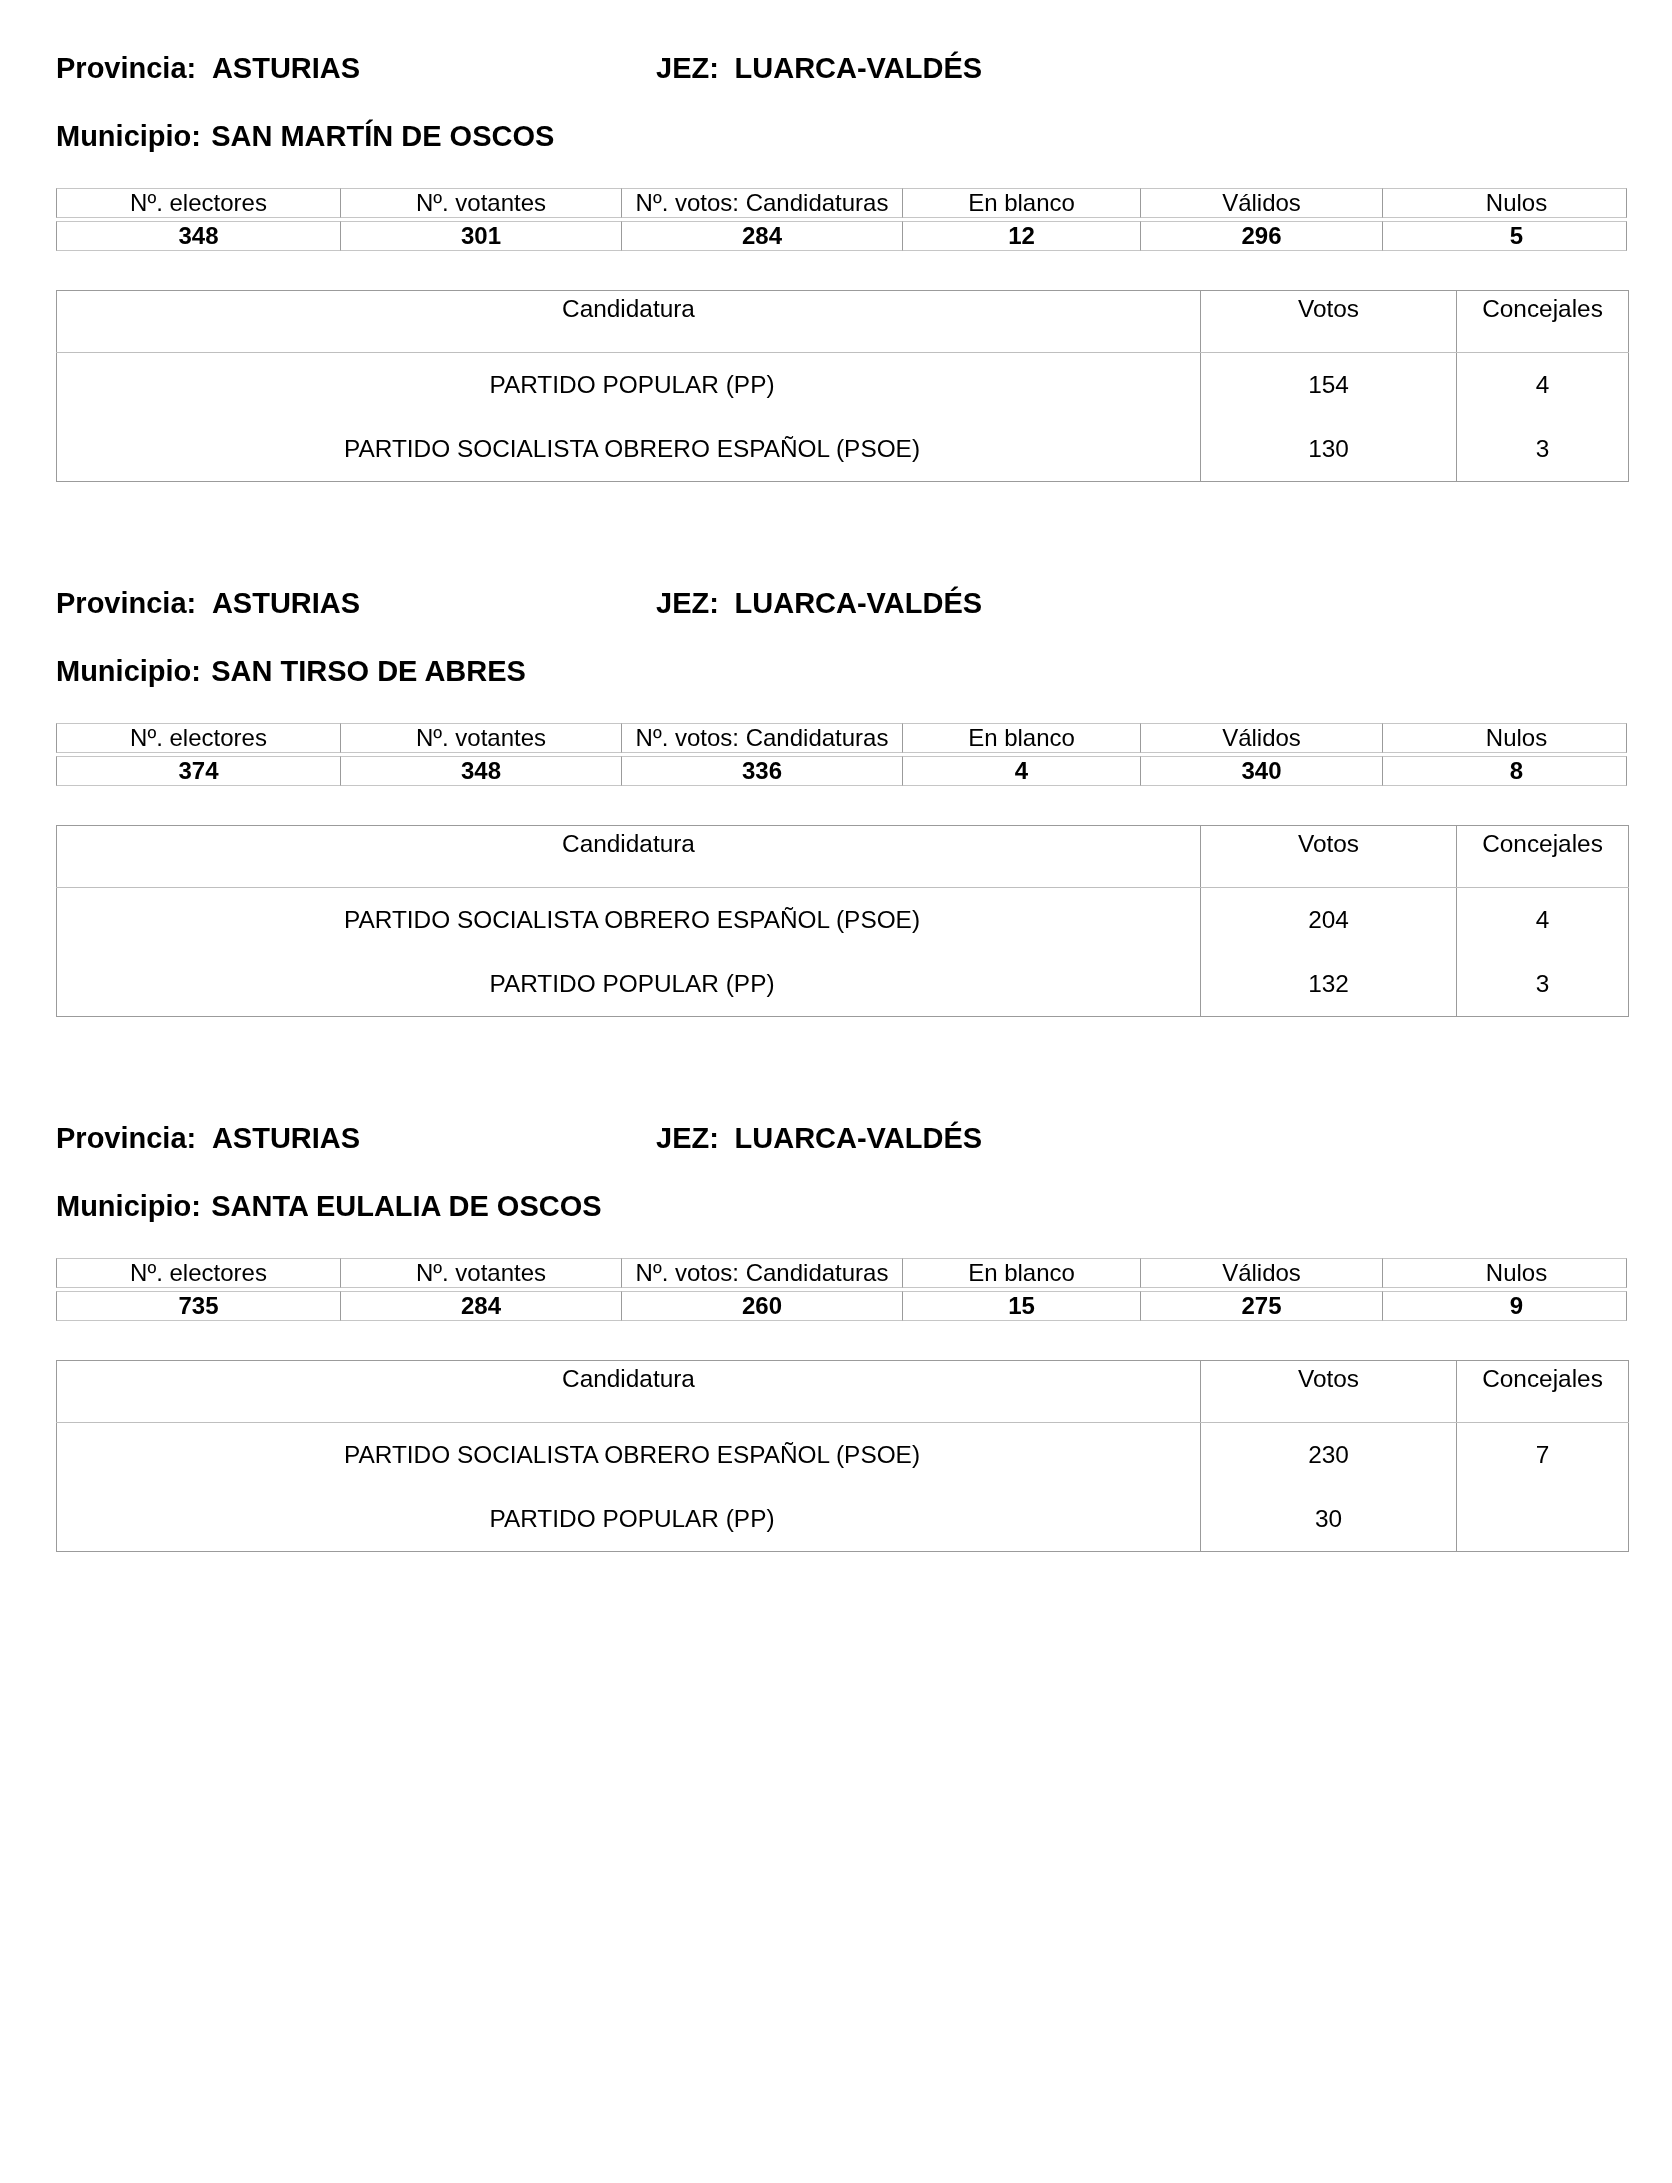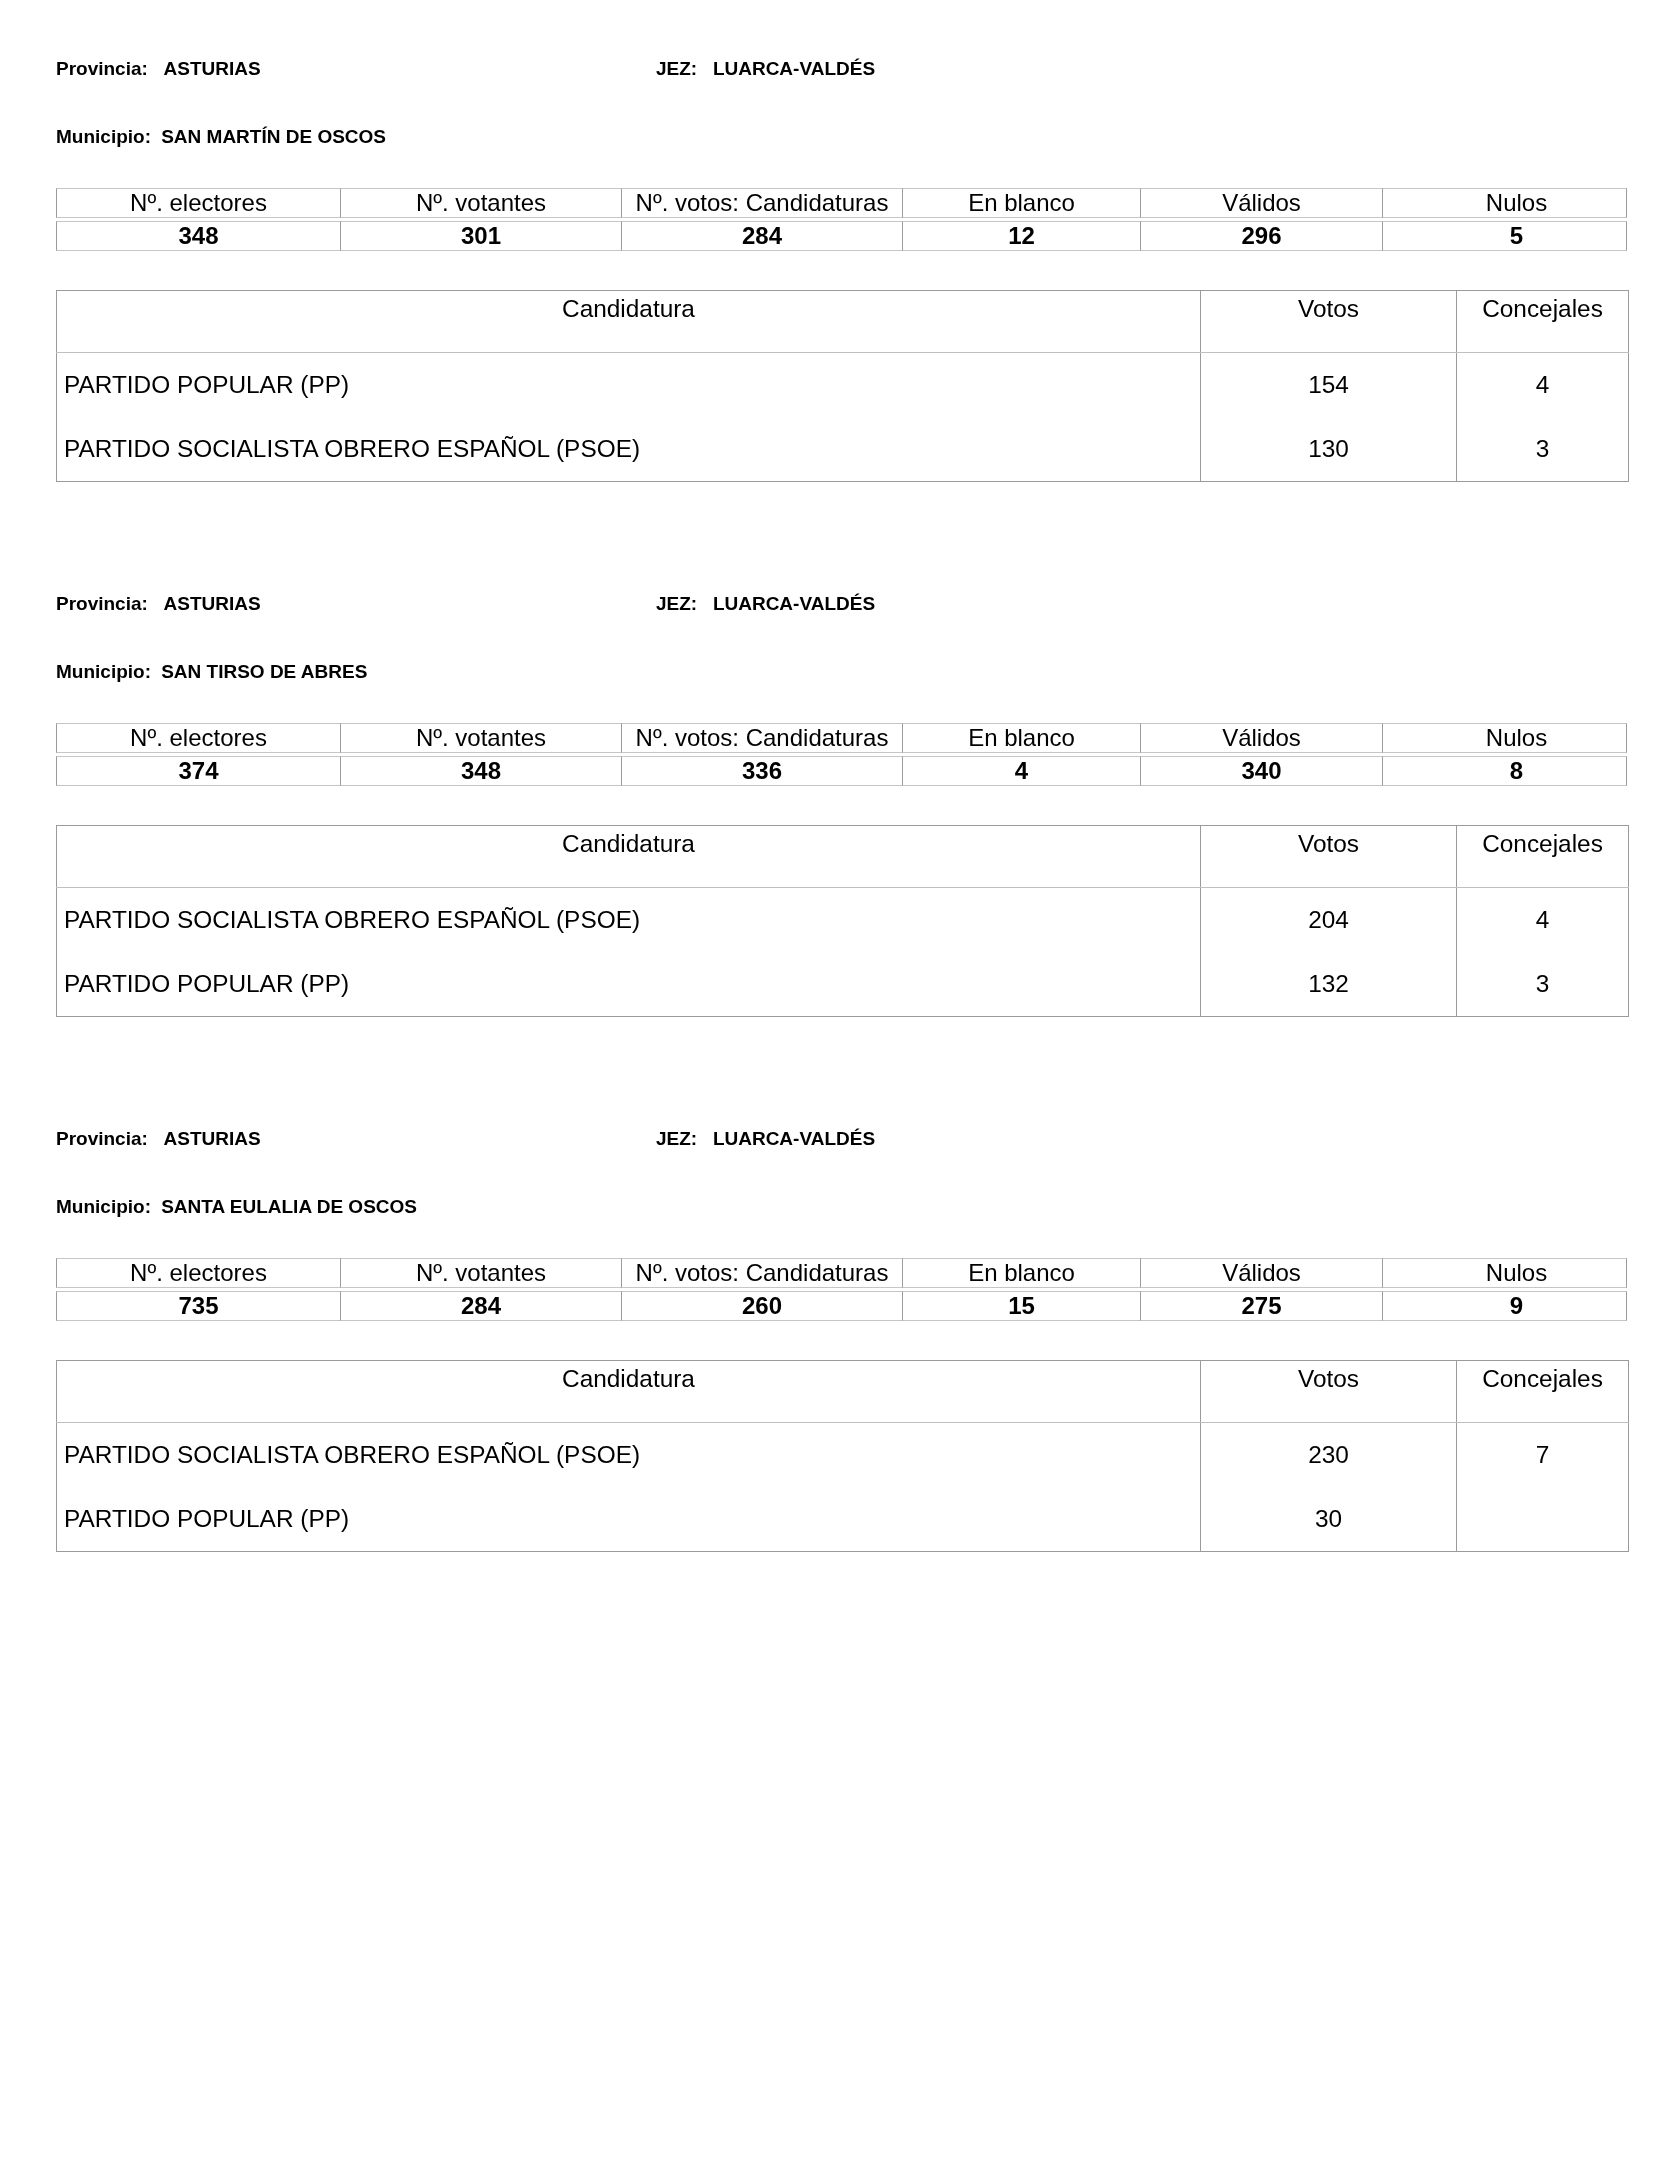--- a/index.html
+++ b/index.html
@@ -9,21 +9,21 @@
     font-family: "Liberation Sans", "DejaVu Sans", sans-serif;
     color: #000;
     position: relative;
     overflow: hidden;
   }
   .page { padding: 52px 45px 0 56px; }
 
   .section { margin-bottom: 105px; }
 
   .head-row { position: relative; height: 33px; line-height: 33px; }
-  .h { font-size: 19px; font-weight: bold; white-space: nowrap; }
+  .h { font-size: 29px; font-weight: bold; white-space: nowrap; }
   .lbl-gap { margin-right: 15.7px; }
   .lbl-gap-sm { margin-right: 10.2px; }
   .jez-block { position: absolute; left: 600px; top: 0; }
 
   .muni-row { margin-top: 35px; height: 33px; line-height: 33px; }
 
   table { table-layout: fixed; }
 
   
   table.stats {
@@ -62,21 +62,21 @@
     margin-top: 48px;
   }
   table.cand td:first-child { border-left: none; }
   table.cand tr.hd td {
     height: 57px;
     vertical-align: top;
     padding-top: 3.9px;
     text-align: center;
     border-bottom: 0.8px solid #bfbfbf;
   }
-  table.cand tr.row td { height: 64px; vertical-align: middle; }
+  table.cand tr.row td { height: 64px; vertical-align: middle; text-align: center; }
   table.cand td.name { text-align: left; padding-left: 7px; }
   table.cand td.num { text-align: center; }
 
   .c1 { width: 284px; } .c2 { width: 281px; } .c3 { width: 281px; }
   .c4 { width: 238px; } .c5 { width: 242px; } .c6 { width: 245px; }
   .k1 { width: 1144px; } .k2 { width: 256px; } .k3 { width: 172px; }
 </style>
 </head>
 <body>
 

